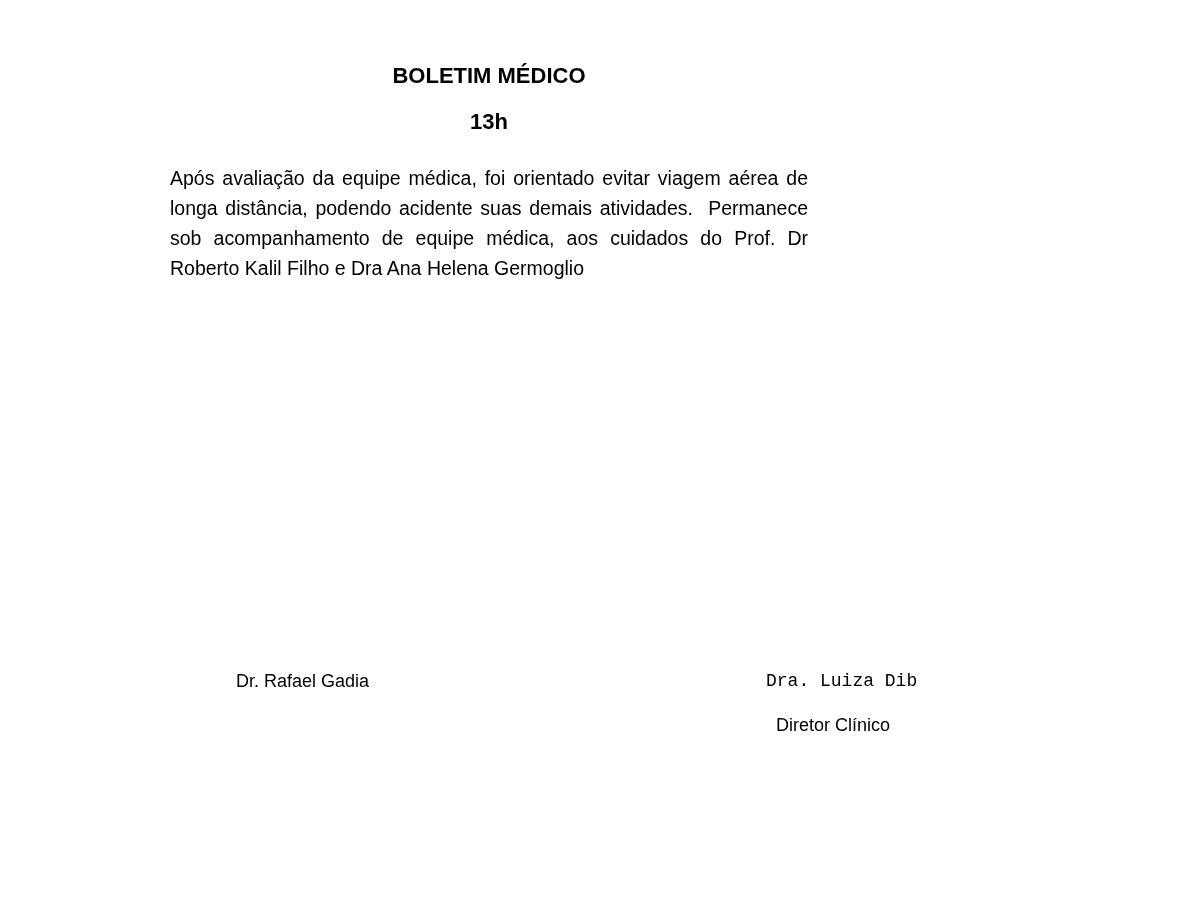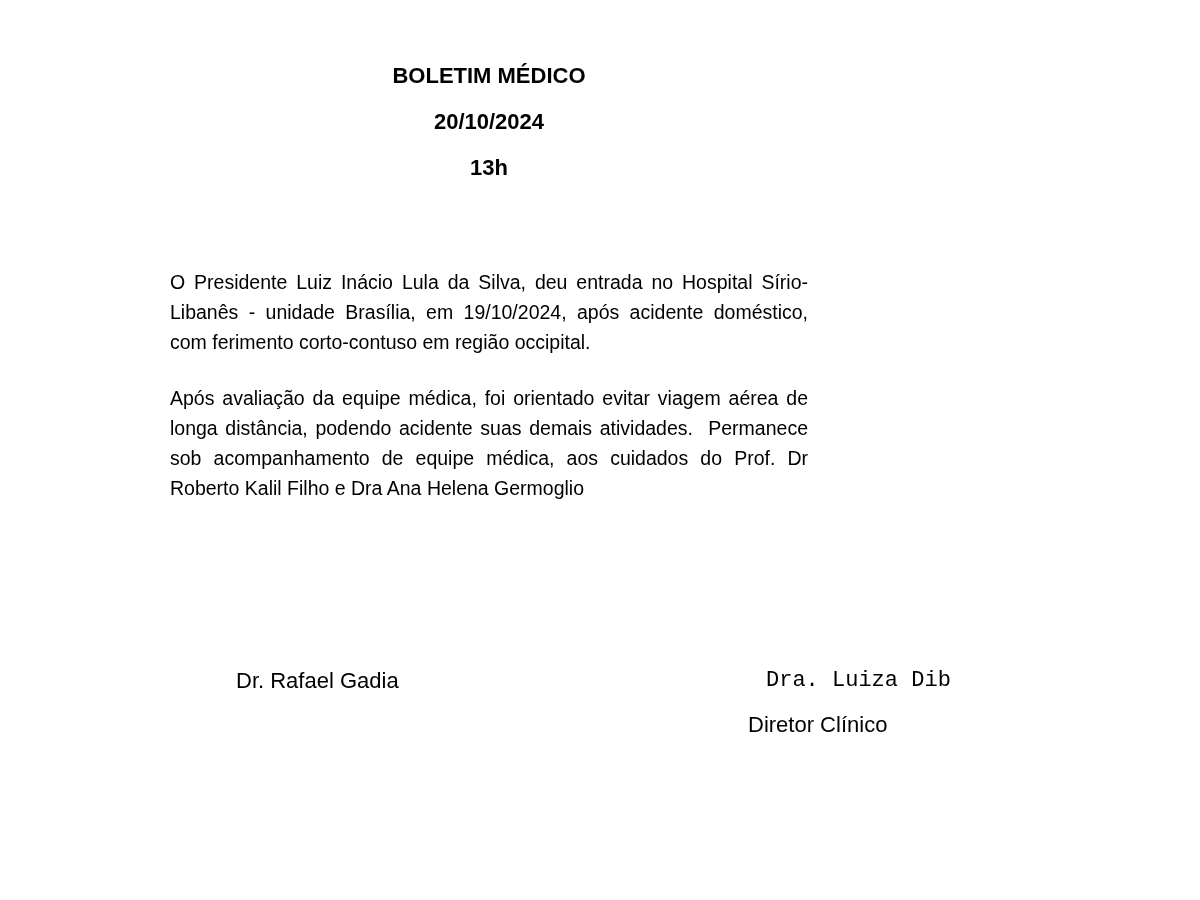--- a/index.html
+++ b/index.html
@@ -37,43 +37,41 @@
     margin: 0;
   }
   .body-paragraph.first {
     margin-top: 84px;
   }
   .body-paragraph.second {
     margin-top: 26px;
   }
   .sig {
     position: absolute;
-    font-size: 22px;
+    font-size: 18px;
     line-height: 30px;
     white-space: nowrap;
   }
   .sig.name-left  { left: 236px; top: 647px; }
   .sig.role-left  { left: 222px; top: 691px; }
   .sig.name-right { left: 766px; top: 647px; font-family: Liberation Mono, monospace; }
-  .sig.role-right { left: 748px; top: 691px; }
+  .sig.role-right { left: 776px; top: 691px; }
 </style>
 </head>
 <body>
 
 <div class="page">
 
   <div class="content">
 
     <div class="heading-block">
       <p>BOLETIM MÉDICO</p>
-      <p>20/10/2024</p>
       <p>13h</p>
     </div>
 
-    <p class="body-paragraph first">O Presidente Luiz Inácio Lula da Silva, deu entrada no Hospital Sírio-Libanês - unidade Brasília, em 19/10/2024, após acidente doméstico, com ferimento corto-contuso em região occipital.</p>
 
     <p class="body-paragraph second">Após avaliação da equipe médica, foi orientado evitar viagem aérea de longa distância, podendo acidente suas demais atividades.  Permanece sob acompanhamento de equipe médica, aos cuidados do Prof. Dr Roberto Kalil Filho e Dra Ana Helena Germoglio</p>
 
   </div>
 
   <div class="sig name-left">Dr. Rafael Gadia</div>
 
 
   <div class="sig name-right">Dra. Luiza Dib</div>
 

